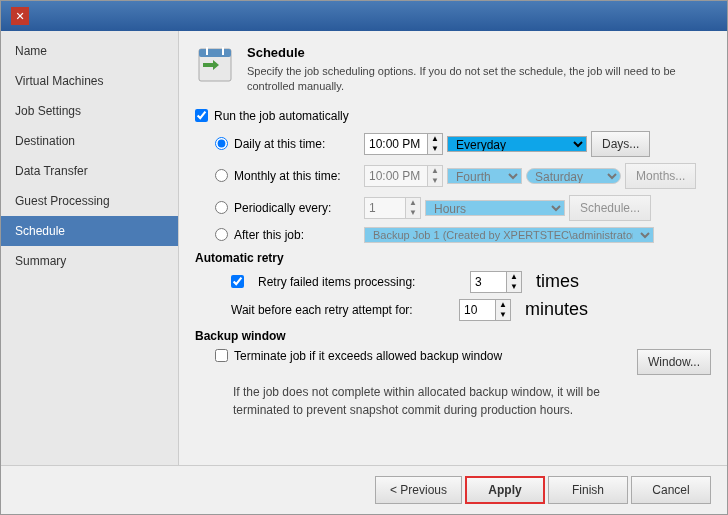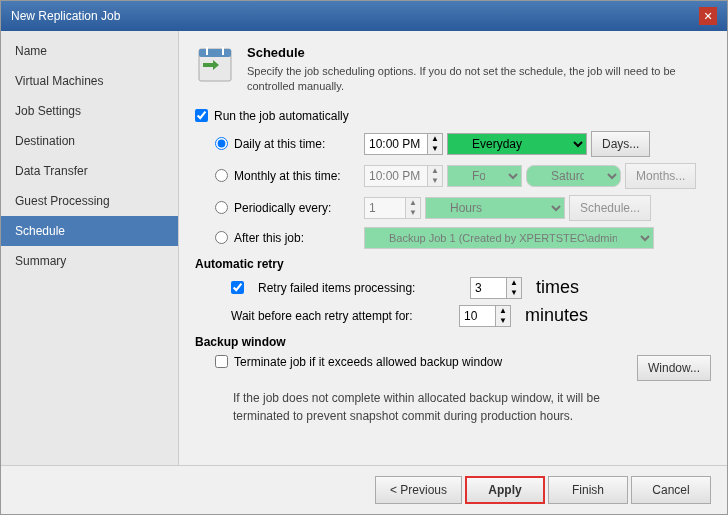--- a/index.html
+++ b/index.html
@@ -100,24 +100,24 @@
     .radio-row label { width: 130px; font-size: 12px; flex-shrink: 0; }
 
     .row-controls {
       display: flex;
       align-items: center;
       gap: 4px;
       flex: 1;
     }
 
     select {
-      height: 22px;
-      border: 1px solid #aaa;
-      background: #22c55e;
-      padding: 0 20px;
+      height: 16px;
+      border: 1px solid #aaa;
+      background: #0ea5e9;
+      padding: 0 4px;
       font-size: 12px;
     }
     input[type=text], .spin-input {
       height: 22px;
       border: 1px solid #aaa;
       background: white;
       padding: 0 4px;
       font-size: 12px;
       width: 70px;
     }
@@ -218,21 +218,20 @@
     .day-select { width: 95px; border-radius: 8px; }
     .hours-select { width: 140px; }
     .after-job-select { width: 290px; font-size: 11px; }
     .disabled-row { opacity: 0.5; pointer-events: none; }
   </style>
 </head>
 <body>
 
 <div class="dialog">
   <div class="title-bar">
-    <span>New Replication Job</span>
     <button class="title-bar-close">✕</button>
   </div>
 
   <div class="content">
     <div class="sidebar">
       <div class="sidebar-item"><span>Name</span></div>
       <div class="sidebar-item"><span>Virtual Machines</span></div>
       <div class="sidebar-item"><span>Job Settings</span></div>
       <div class="sidebar-item"><span>Destination</span></div>
       <div class="sidebar-item"><span>Data Transfer</span></div>

